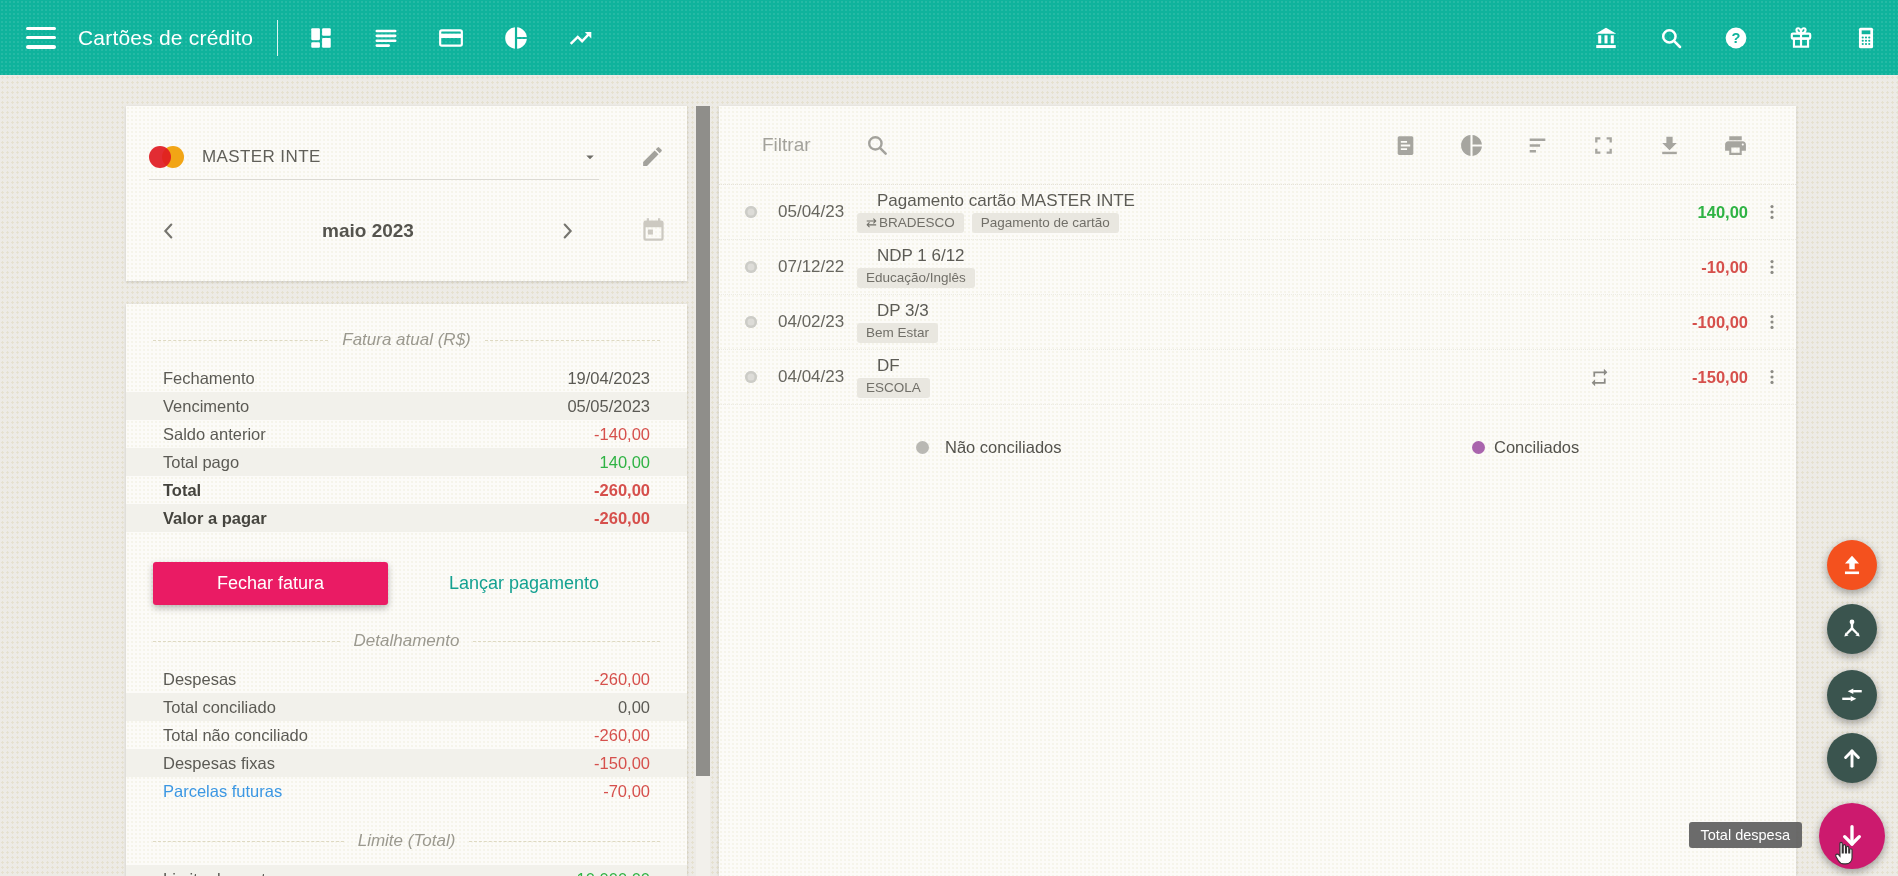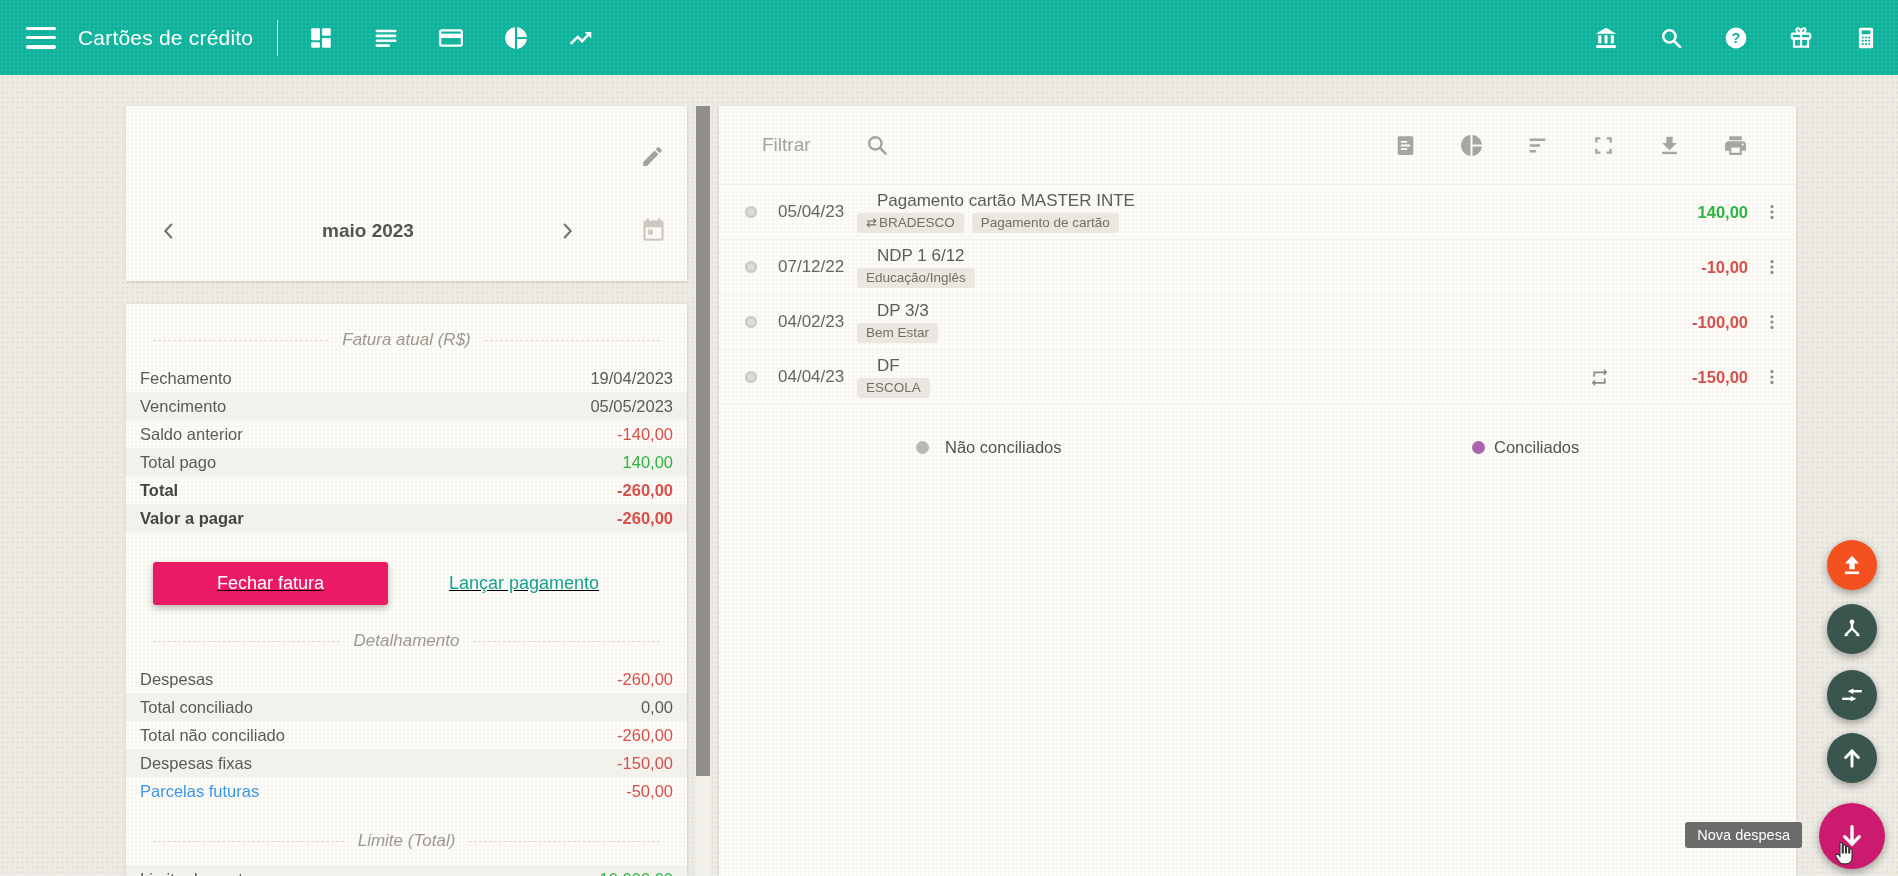--- a/index.html
+++ b/index.html
@@ -50,29 +50,29 @@
   .edit-btn { position:absolute; right:22px; top:38px; background:none; border:none; cursor:pointer; padding:0; }
   .month-row { position:absolute; left:32px; width:420px; top:102px; height:46px; display:flex; align-items:center; justify-content:space-between; }
   .nav-chevron { background:none; border:none; cursor:pointer; padding:0; display:flex; }
   .month-label { font-size:19px; font-weight:700; color:#55544e; }
   .cal-btn { position:absolute; right:20px; top:110px; background:none; border:none; padding:0; }
   
   .invoice-panel { margin-top:23px; padding:26px 0 40px; }
   .sec-h { display:flex; align-items:center; color:#9b998f; font-size:17px; margin:0 27px 14px; gap:14px; white-space:nowrap;font-style:italic; }
   .sec-h::before, .sec-h::after { content:""; flex:1; border-top:1px dashed #ded9c2; }
   .sec-h.mt { margin-top:26px; }
-  .stat-row { display:flex; justify-content:space-between; align-items:center; height:28px; padding:0 14px; font-size:16.5px; color:#5b5a54; }
+  .stat-row { display:flex; justify-content:space-between; align-items:center; height:28px; padding:0 37px; font-size:16.5px; color:#5b5a54; }
   .rows-zebra .stat-row:nth-child(even) { background:#f2f1eb; }
   .rows-stripe-odd .stat-row:nth-child(odd) { background:#f2f1eb; }
   .stat-row.bold { font-weight:700; color:#45443e; }
   .stat-label.link { color:#3b97e3; cursor:pointer; }
   .stat-value.neg { color:#d6504c; }
   .stat-value.pos { color:#2fb344; }
   .stat-value.plain { color:#5b5a54; }
-  .btn-row { margin:30px 27px 26px; display:flex; align-items:center;text-decoration:underline; }
+  .btn-row { margin:30px 27px 26px; display:flex; align-items:center; }
   .btn-close { width:235px; height:43px; background:#ea1b64; color:#fff; font-size:18px; border:none; border-radius:3px; box-shadow:0 3px 7px rgba(0,0,0,.28); cursor:pointer; }
   .link-pay { flex:1; text-align:center; color:#14a191; font-size:18px; text-decoration:none; cursor:pointer; }
   
   .scrollbar { position:absolute; left:696px; top:106px; width:14px; height:770px; background:#f2f0eb; }
   .scroll-thumb { position:absolute; left:0; top:0; width:14px; height:670px; background:#8f8e8a; }
   
   .right-panel { position:absolute; left:719px; top:106px; width:1077px; height:770px; }
   .filter-bar { height:79px; display:flex; align-items:center; padding:0 26px 0 41px; border-bottom:1px dotted #e5e2d9; }
   .filter-input { border:none; outline:none; background:transparent; font-size:19px; color:#6a6963; width:104px; font-family:inherit; }
   .filter-input::placeholder { color:#a3a29b; }
@@ -198,20 +198,30 @@
             <circle cx="12" cy="17.5" r="1"></circle>
             <circle cx="15" cy="17.5" r="1"></circle>
           </g>
         </svg>
     </button>
   </div>
 </header>
 
 <aside class="left-col">
   <section class="panel card-selector">
+    <div class="select-row">
+      <span class="mc-logo">
+          <i class="mc-right"></i>
+          <i class="mc-left"></i>
+        </span>
+      <span class="card-name">MASTER INTE</span>
+      <svg class="select-caret" width="18" height="18" viewBox="0 0 24 24">
+          <path d="M7 10l5 5 5-5z" fill="#6f6e68"></path>
+        </svg>
+    </div>
     <button class="edit-btn">
       <svg width="25" height="25" viewBox="0 0 24 24">
           <path fill="#a3a29c" d="M3 17.25V21h3.75L17.8 9.94l-3.75-3.75L3 17.25zM20.7 7.04c.39-.39.39-1.02 0-1.41l-2.34-2.34a.996.996 0 0 0-1.41 0l-1.83 1.83 3.75 3.75 1.83-1.83z"></path>
         </svg>
     </button>
     <div class="month-row">
       <button class="nav-chevron">
         <svg width="22" height="22" viewBox="0 0 24 24">
             <path d="M14.5 5l-6.5 7 6.5 7" fill="none" stroke="#76756f" stroke-width="2.3" stroke-linecap="round"></path>
           </svg>
@@ -282,21 +292,21 @@
         <div class="stat-row">
           <span class="stat-label">Total não conciliado</span>
           <span class="stat-value neg">-260,00</span>
         </div>
         <div class="stat-row">
           <span class="stat-label">Despesas fixas</span>
           <span class="stat-value neg">-150,00</span>
         </div>
         <div class="stat-row">
           <span class="stat-label link">Parcelas futuras</span>
-          <span class="stat-value neg">-50,00</span>
+          <span class="stat-value neg">-70,00</span>
         </div>
       </div>
 
     <div class="sec-h mt">
         <span>Limite (Total)</span>
       </div>
     <div id="limit-rows" class="rows-stripe-odd">
         <div class="stat-row">
           <span class="stat-label">Limite da conta</span>
           <span class="stat-value pos">10.000,00</span>
@@ -496,16 +506,16 @@
     </svg>
 </button>
 <button class="fab big" id="fab-down" style="background:#cc1a6e">
   <svg width="32" height="32" viewBox="0 0 24 24">
       <g stroke="#fff" stroke-width="2.5" fill="none" stroke-linecap="round" stroke-linejoin="round">
         <path d="M12 5v13"></path>
         <path d="M6.5 12.5L12 18l5.5-5.5"></path>
       </g>
     </svg>
 </button>
-<div class="tooltip">Nova despesa</div>
+<div class="tooltip">Total despesa</div>
 <svg class="cursor-hand" width="28" height="28" viewBox="0 0 24 24">
     <path d="M9.5 2c.6 0 1 .45 1 1v8h.8V5c0-.55.45-1 1-1s1 .45 1 1v6h.8V6.5c0-.55.45-1 1-1s1 .45 1 1V11h.8V8.5c0-.5.45-1 1-1s1 .5 1 1v6.5c0 3.2-2.2 5.5-5.4 5.5h-1.6c-2.1 0-3.7-1-4.7-2.7l-2.1-3.6c-.4-.7-.2-1.5.5-1.9.6-.35 1.3-.2 1.75.3l1.15 1.3V3c0-.55.45-1 1-1z" fill="#fff" stroke="#333" stroke-width="1"></path>
   </svg>
 
 </body></html>

